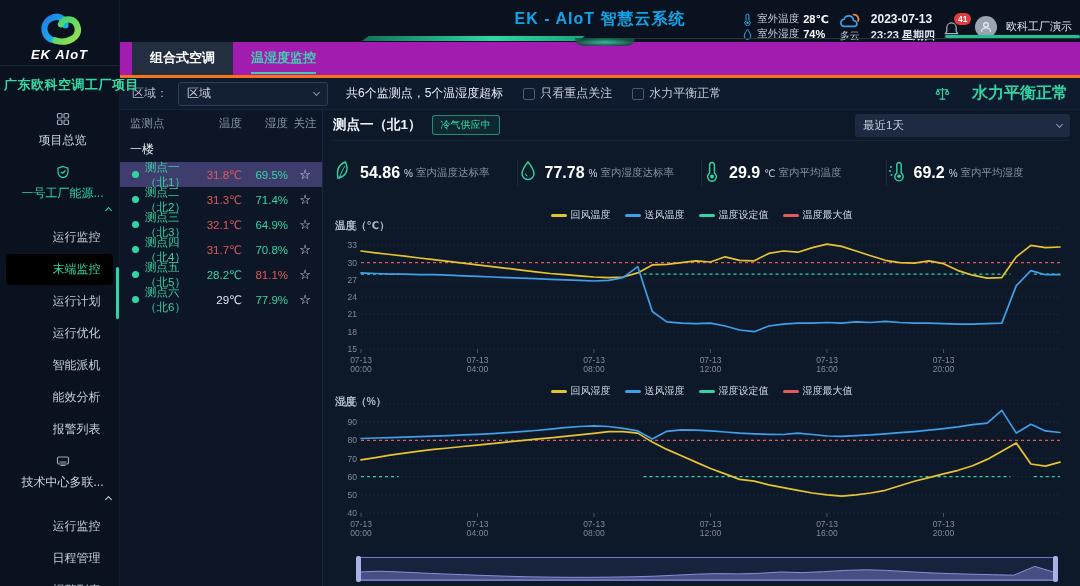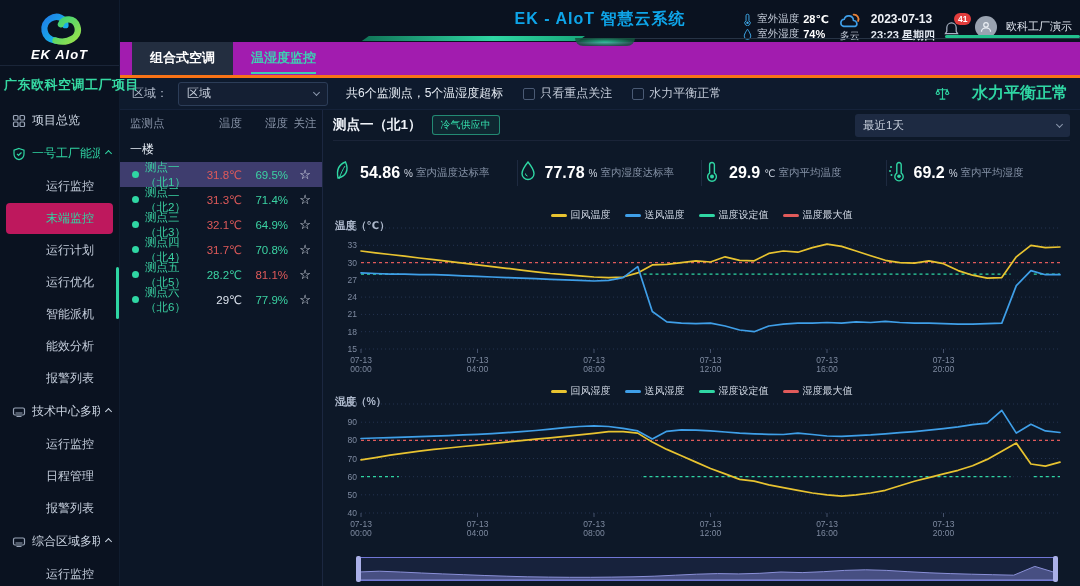--- a/index.html
+++ b/index.html
@@ -9,25 +9,25 @@
 
   
   .sidebar { width:120px; height:586px; background:#0a1220; position:relative; flex:none;
     border-right:1px solid #101c2e; }
   .logo-block { height:66px; display:flex; flex-direction:column; align-items:center;
     justify-content:center; border-bottom:1px solid #1a2538; padding-top:4px; }
   .logo-text { font-size:13px; font-weight:bold; font-style:italic; color:#fff; letter-spacing:1px; margin-top:1px;}
   .project-title { color:#35d9a2; font-size:13px; font-weight:bold; text-align:center;
     padding:10px 4px 8px 4px; letter-spacing:0.5px; white-space:nowrap;}
   .menu { padding-top:2px; }
-  .mi { display:flex; align-items:center; font-size:12px; cursor:pointer; }
+  .mi { display:flex; align-items:center; font-size:12px; cursor:pointer;flex-direction:column; }
   .mi.l1 { padding:8px 6px 8px 12px; color:#ccd5e2; gap:6px; }
   .mi.l1.accent { color:#2fd6a3; }
   .mi.l2 { padding:7px 6px 7px 40px; color:#c3ccda; margin:1px 6px; border-radius:4px;}
-  .mi.l2.active { background:#be185d; color:#2fd6a3; }
+  .mi.l2.active { background:#000000; color:#2fd6a3; }
   .mico { width:14px; height:14px; display:inline-flex; flex:none; }
   .mico svg { width:14px; height:14px; }
   .mlabel { white-space:nowrap; overflow:hidden; }
   .chev { width:5px; height:5px; border-right:1.3px solid currentColor; border-bottom:1.3px solid currentColor;
     transform:rotate(-135deg); margin-left:auto; margin-right:2px; flex:none;}
   .side-scroll { position:absolute; right:0; top:267px; width:3px; height:52px; background:#2fd6a3; border-radius:2px;}
 
   
   .main { width:960px; display:flex; flex-direction:column; background:#0d1828; }
 

